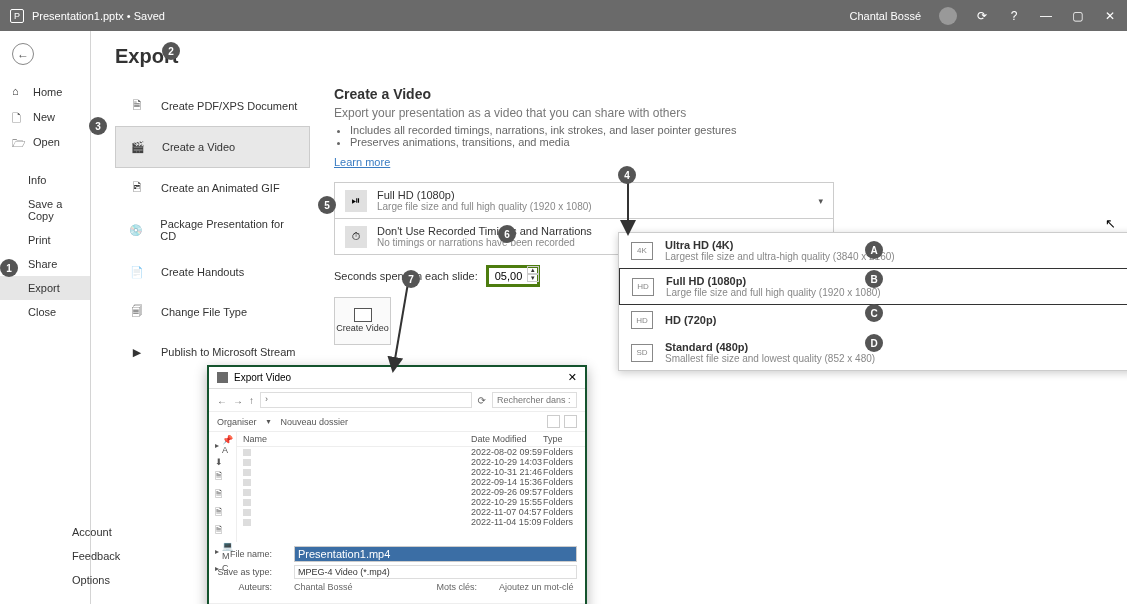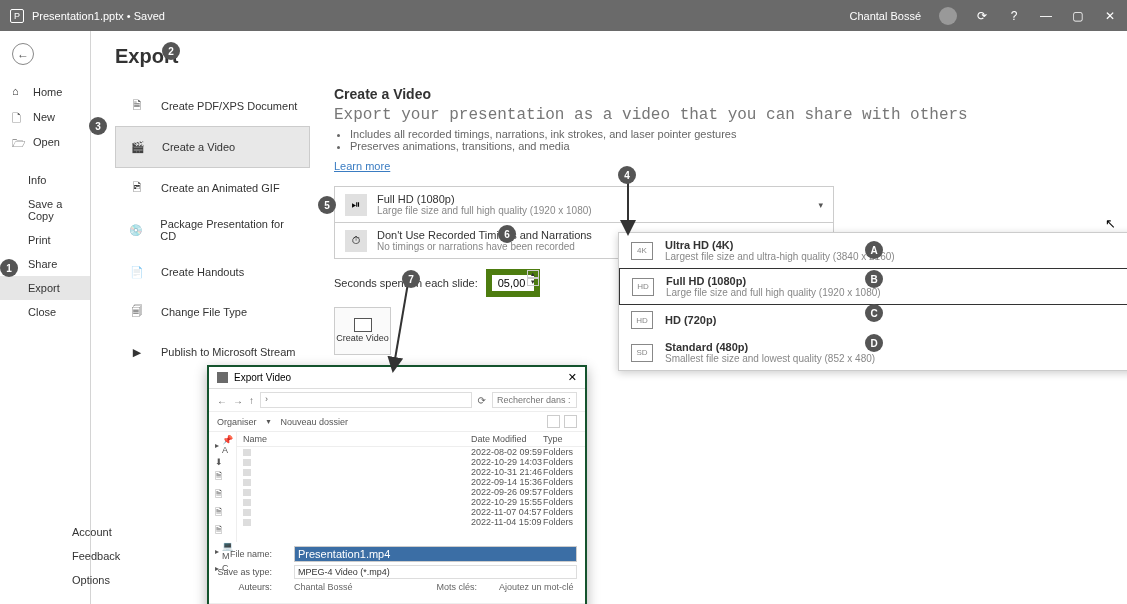--- a/index.html
+++ b/index.html
@@ -20,31 +20,31 @@
     .nav-bottom { position: absolute; bottom: 12px; left: 0; width: 91px; margin-left: 44px; }
     .mainarea { flex: 1; padding: 14px 24px; position: relative; }
     .page-title { font-size: 20px; font-weight: 600; color: #333; margin-bottom: 18px; }
     .export-row { display: flex; gap: 24px; }
     .export-options { width: 195px; }
     .export-opt { display: flex; align-items: center; gap: 14px; padding: 10px 12px; font-size: 11px; color: #333; cursor: pointer; background: #fff; }
     .export-opt.selected { background: #e8e8e8; border: 1px solid #ccc; }
     .export-opt .icon { width: 20px; height: 20px; display: flex; align-items: center; justify-content: center; }
     .export-detail { flex: 1; }
     .section-title { font-size: 14px; font-weight: 600; color: #333; margin-bottom: 4px; }
-    .section-desc { font-size: 16px; color: #777; margin-bottom: 4px; font-family: Liberation Mono, monospace; }
+    .section-desc { font-size: 12px; color: #777; margin-bottom: 4px; }
     .section-bullet { font-size: 11px; color: #666; margin-left: 16px; list-style: disc; }
     .learn-more { font-size: 11px; color: #3a7cc2; text-decoration: underline; cursor: pointer; margin-top: 8px; display: inline-block; }
     .dropdown { border: 1px solid #ccc; background: #fff; padding: 6px 10px; margin-top: 12px; width: 500px; display: flex; align-items: center; gap: 10px; cursor: pointer; position: relative; }
     .dropdown .dd-icon { width: 22px; height: 22px; background: #e0e0e0; display: flex; align-items: center; justify-content: center; font-size: 11px; }
     .dropdown .dd-text { flex: 1; }
     .dropdown .dd-title { font-size: 11px; color: #333; }
     .dropdown .dd-sub { font-size: 10px; color: #888; }
     .dropdown .dd-arrow { font-size: 9px; color: #555; }
     .seconds-row { display: flex; align-items: center; gap: 8px; margin-top: 10px; font-size: 11px; color: #333; }
-    .seconds-input { border: 6px solid #4d7c0f; padding: 2px 4px 2px 6px; width: 54px; font-size: 11px; position: relative; }
+    .seconds-input { border: 3px solid #4d7c0f; padding: 2px 4px 2px 6px; width: 54px; font-size: 11px; position: relative; }
     .seconds-wrap { position: relative; }
     .seconds-spinners { position: absolute; right: 1px; top: 1px; display: flex; flex-direction: column; }
     .seconds-spinners div { width: 12px; height: 8px; border: 1px solid #ccc; font-size: 7px; line-height: 6px; text-align: center; cursor: pointer; }
     .create-video-btn { margin-top: 10px; border: 1px solid #ccc; background: #fafafa; width: 57px; height: 48px; display: flex; flex-direction: column; align-items: center; justify-content: center; gap: 2px; font-size: 9px; color: #333; cursor: pointer; text-align: center; line-height: 1.1; }
     .create-video-btn .icon { width: 18px; height: 14px; border: 1px solid #555; background: #fff; position: relative; }
     .resolution-popup { position: absolute; top: 232px; left: 618px; width: 524px; background: #fff; border: 1px solid #ccc; box-shadow: 0 2px 8px rgba(0,0,0,0.2); }
     .res-opt { display: flex; align-items: center; gap: 12px; padding: 6px 12px; cursor: pointer; }
     .res-opt.selected { background: #fff; border: 1px solid #333; }
     .res-opt .res-icon { width: 22px; height: 18px; border: 1px solid #888; display: flex; align-items: center; justify-content: center; font-size: 8px; color: #888; }
     .res-opt-text { flex: 1; }

